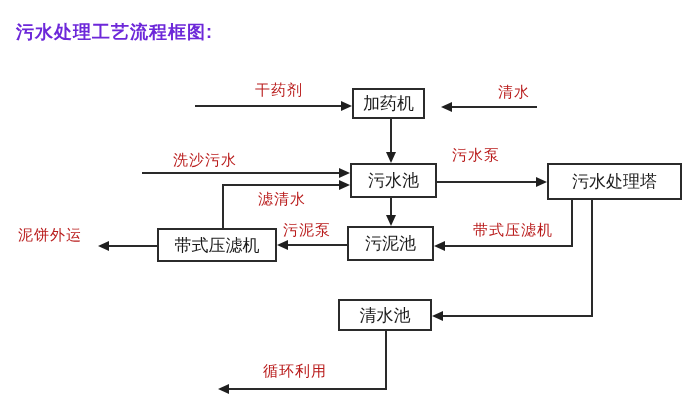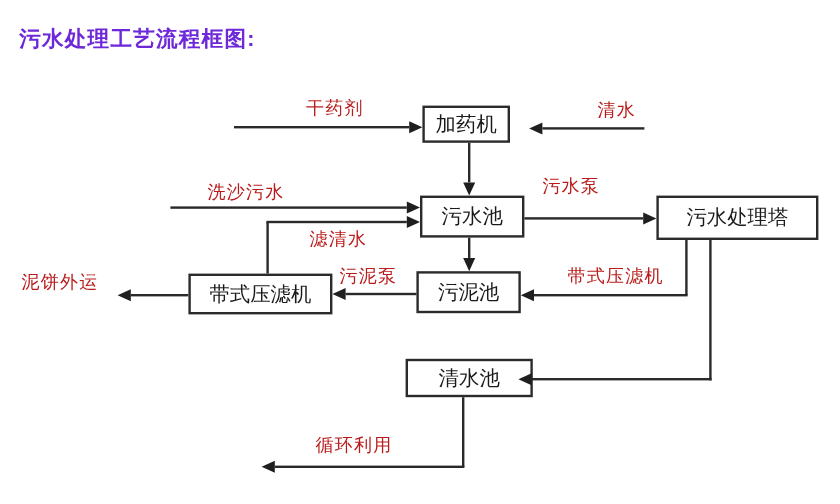--- a/index.html
+++ b/index.html
@@ -43,21 +43,21 @@
 
 <div class="canvas">
 
   <div class="title">污水处理工艺流程框图:</div>
 
   <div class="node" style="left:352px;top:88px;width:73px;height:31px;">加药机</div>
   <div class="node" style="left:350px;top:163px;width:87px;height:35px;">污水池</div>
   <div class="node" style="left:547px;top:163px;width:135px;height:37px;">污水处理塔</div>
   <div class="node" style="left:347px;top:226px;width:87px;height:35px;">污泥池</div>
   <div class="node" style="left:157px;top:228px;width:120px;height:34px;">带式压滤机</div>
-  <div class="node" style="left:338px;top:299px;width:106px;height:32px;">清水池</div>
+  <div class="node" style="left:338px;top:299px;width:94px;height:32px;">清水池</div>
 
   <div class="hline" style="left:195px;top:105px;width:146px;"></div>
   <div class="arr arr-right" style="left:341px;top:101px;"></div>
   <div class="flabel" style="left:255px;top:81px;">干药剂</div>
 
   <div class="hline" style="left:452px;top:106px;width:85px;"></div>
   <div class="arr arr-left" style="left:441px;top:102px;"></div>
   <div class="flabel" style="left:478px;top:83px;margin-left:20px;">清水</div>
 
   <div class="vline" style="left:390px;top:119px;height:33px;"></div>

